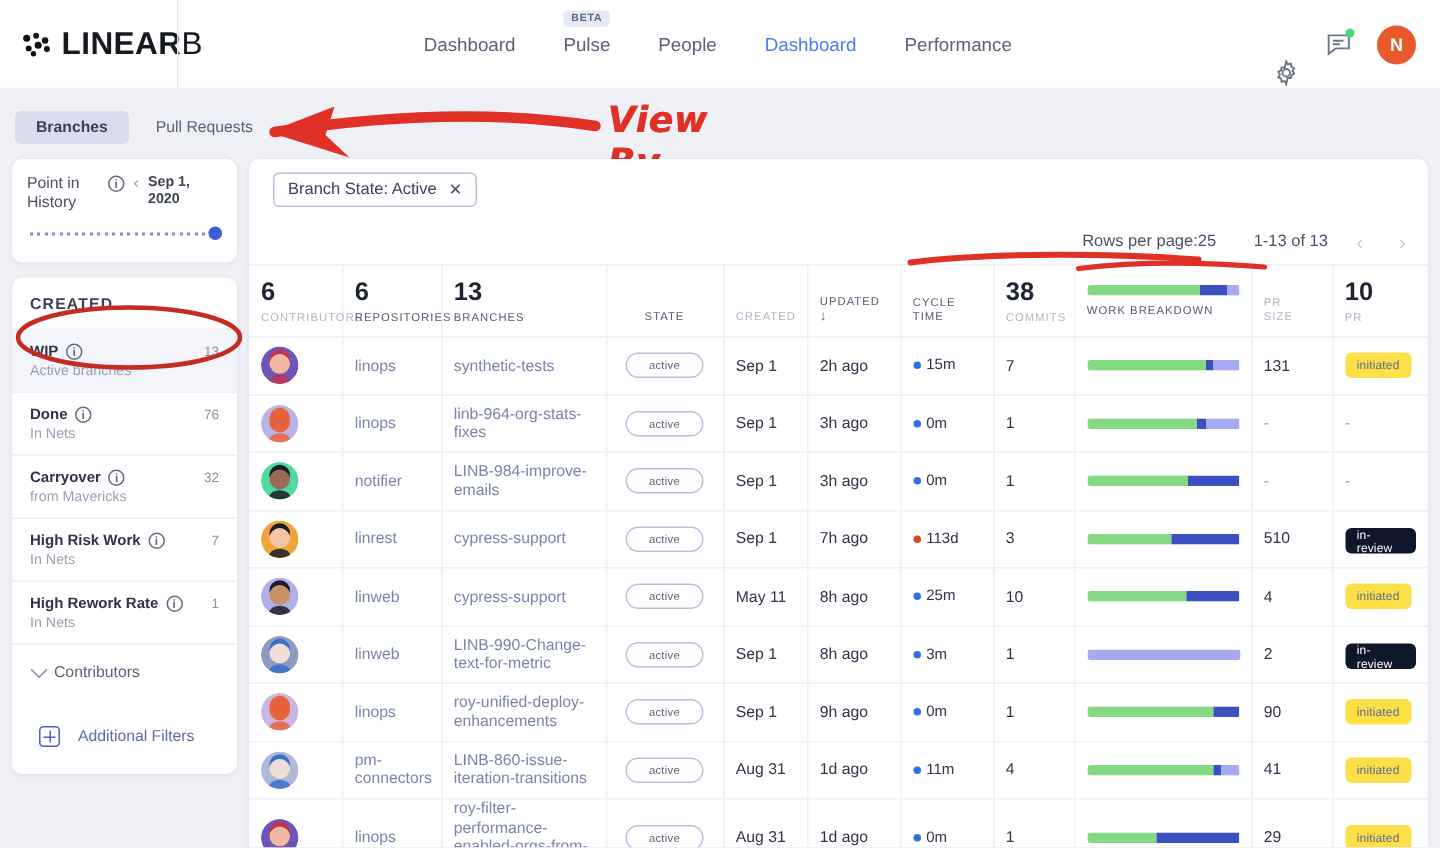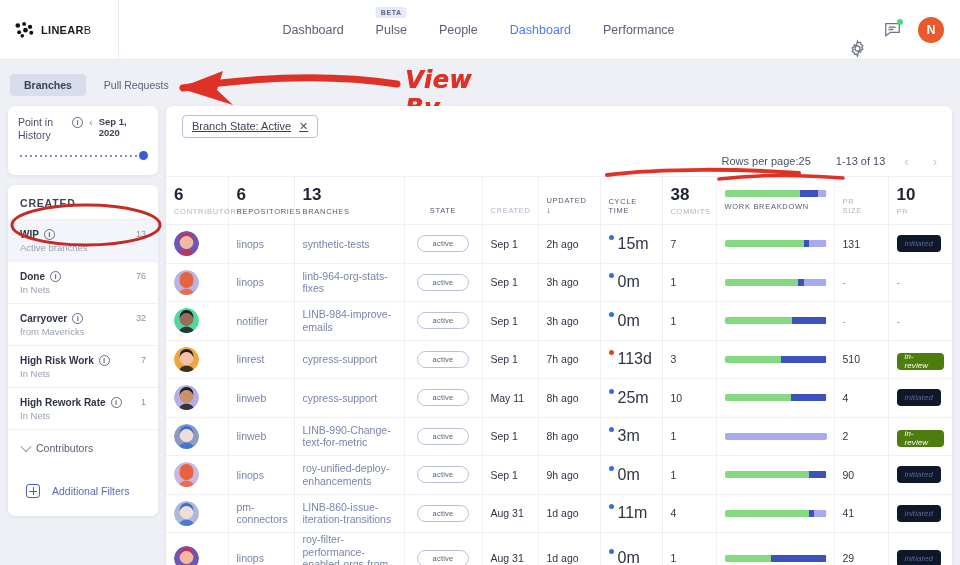--- a/index.html
+++ b/index.html
@@ -13,21 +13,21 @@
   .app { position: relative; width: 960px; height: 565px; }
 
   
   .topbar {
     height: 60px; background: #ffffff;
     display: flex; align-items: center;
     border-bottom: 1px solid #e8eaf0;
   }
   .brand { width: 118px; display: flex; align-items: center; padding-left: 14px; }
   .brand-mark { width: 22px; height: 18px; margin-right: 5px; }
-  .brand-text { font-size: 11px; font-weight: 700; letter-spacing: .3px; color: #16191f; }
+  .brand-text { font-size: 21px; font-weight: 700; letter-spacing: .3px; color: #16191f; }
   .brand-text .thin { font-weight: 400; }
   .topdiv { width: 1px; height: 60px; background: #e8eaf0; }
 
   .team-select {
     margin-left: 14px; width: 140px; height: 38px;
     background: #fff; border: 1px solid #e4e7ef; border-radius: 6px;
     box-shadow: 0 1px 3px rgba(40,50,90,.07);
     display: flex; align-items: center; padding: 0 9px; gap: 8px;
   }
   .avatar-sq {
@@ -109,21 +109,21 @@
   .addfilters { display: flex; align-items: center; gap: 12px; margin-top: 24px; padding-left: 6px; }
   .plus-box { width: 14px; height: 14px; border: 1.3px solid #4a5fc7; border-radius: 3px; position: relative; }
   .plus-box:before, .plus-box:after { content:''; position:absolute; background:#4a5fc7; }
   .plus-box:before { left: 2px; right: 2px; top: 5.5px; height: 1.3px; }
   .plus-box:after { top: 2px; bottom: 2px; left: 5.5px; width: 1.3px; }
   .addfilters span { font-size: 10.5px; color: #5e6aa8; }
 
   
   .main { position: absolute; top: 106px; left: 166px; width: 786px; height: 459px;
     background: #fff; border-radius: 7px 7px 0 0; box-shadow: 0 1px 4px rgba(40,50,90,.08); overflow: hidden; }
-  .chipbar { height: 40px; display: flex; align-items: center; padding: 0 16px; text-decoration: underline; }
+  .chipbar { height: 40px; display: flex; align-items: center; padding: 0 16px; }
   .chip { height: 23px; border: 1px solid #b9c0da; border-radius: 4px; display: flex; align-items: center;
           gap: 8px; padding: 0 9px; font-size: 11px; color: #3b4256; }
   .chip .x { font-size: 11px; color: #4a5068; cursor: pointer; }
 
   .pager { height: 30px; display: flex; align-items: center; justify-content: flex-end;
            padding-right: 10px; gap: 14px; font-size: 11px; color: #4a5068; }
   .rpp { display: flex; align-items: center; gap: 0; }
   .rpp-val { display: flex; align-items: center; gap: 5px; }
   .tri { width: 0; height: 0; border-left: 3.5px solid transparent; border-right: 3.5px solid transparent;
          border-top: 4px solid #7b melhor; }
@@ -142,31 +142,31 @@
 
   tbody td { height: 38.5px; padding: 0 8px; font-size: 10.5px; color: #3b4256; }
   .av { width: 25px; height: 25px; border-radius: 50%; display:block; }
   .repo { color: #7a84ab; font-size: 10.5px; }
   .branch { color: #7a84ab; font-size: 10.5px; line-height: 12.5px; }
   .state-pill { display: inline-flex; align-items: center; justify-content: center;
     width: 52px; height: 17px; border: 1px solid #b9c0da; border-radius: 9px;
     font-size: 7.5px; color: #5a6178; letter-spacing: .2px; }
   .created { font-size: 10.5px; color: #2f3447; }
   .updated { font-size: 10.5px; color: #2f3447; }
-  .ct { display: flex; align-items: flex-start; gap: 4px; font-size: 16px; color: #2f3447; }
+  .ct { display: flex; align-items: center; gap: 4px; font-size: 10px; color: #2f3447; }
   .ctdot { width: 5px; height: 5px; border-radius: 50%; background: #2f6fe4; }
   .ctdot.red { background: #e0451f; }
   .commits { font-size: 10.5px; color: #2f3447; }
   .wb { height: 7px; border-radius: 2px; overflow: hidden; display: flex; width: 102px; background: #f0f1f6; }
   .wb i { display: block; height: 100%; }
   .prsize { font-size: 10.5px; color: #2f3447; }
   .pr-badge { display: inline-flex; align-items: center; justify-content: center;
     height: 17px; padding: 0 8px; border-radius: 4px; font-size: 8px; letter-spacing: .1px; }
-  .pr-badge.initiated { background: #0f172a; color: #5d6794; font-style: italic; }
-  .pr-badge.in-review { background: #4d7c0f; color: #fff; font-style: italic; }
+  .pr-badge.initiated { background: #fde047; color: #5d6794; }
+  .pr-badge.in-review { background: #0f172a; color: #fff; }
   .dash { color: #9aa0b4; }
 
   .underline-annot { position: absolute; pointer-events: none; }
 </style>
 </head>
 <body>
 
 <div class="app">
 
   <div class="topbar">

